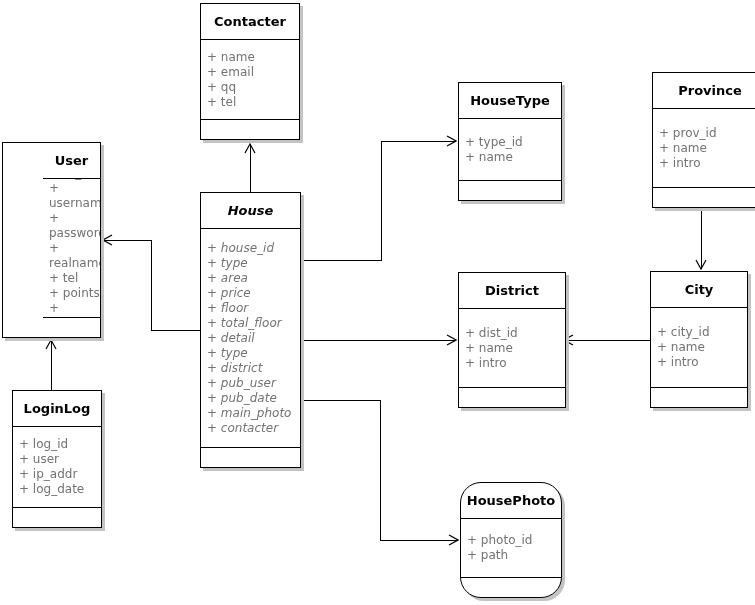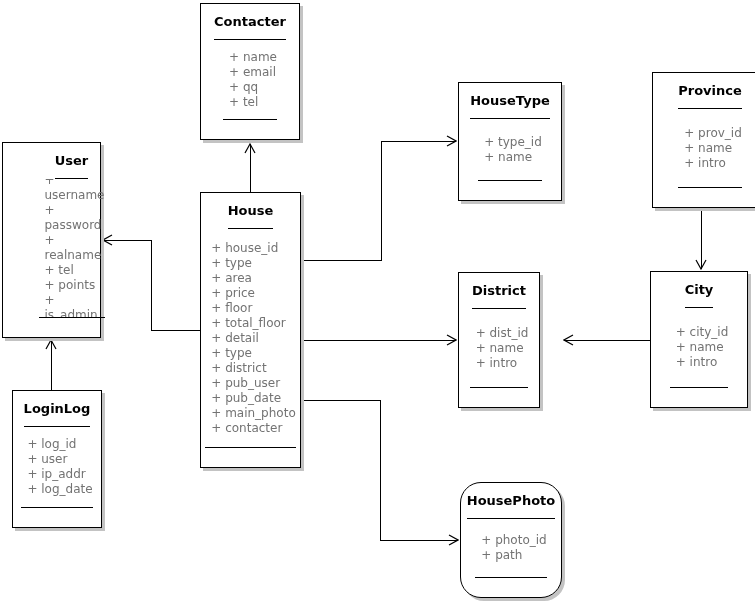--- a/index.html
+++ b/index.html
@@ -19,21 +19,20 @@
   }
   .uml-box {
     position: absolute;
     z-index: 2;
     background: #ffffff;
     border: 1px solid #000000;
     box-shadow: 3px 3px 0 #c3c3c3;
     box-sizing: border-box;
     display: flex;
     flex-direction: column;
-    align-items: center;
   }
   .uml-title {
     height: 35px;
     border-bottom: 1px solid #000000;
     display: flex;
     align-items: center;
     justify-content: center;
     font-size: 13px;
     font-weight: bold;
     color: #000000;
@@ -50,24 +49,24 @@
     line-height: 15px;
     color: #737373;
     overflow: hidden;
   }
   .uml-empty {
     flex: 0 0 19px;
   }
   
   #box-contacter  { left: 200px; top: 3px;   width: 100px; height: 137px; }
   #box-user       { left: 2px;   top: 142px; width: 99px;  height: 196px; padding-left: 40px; }
-  #box-house      { left: 200px; top: 192px; width: 101px; height: 276px; }
+  #box-house      { left: 200px; top: 192px; width: 101px; height: 276px; font-style: italic; }
   #box-housetype  { left: 458px; top: 82px;  width: 104px; height: 119px; }
   #box-province   { left: 652px; top: 72px;  width: 116px;  height: 136px; }
-  #box-district   { left: 458px; top: 272px; width: 82px; height: 136px; }
+  #box-district   { left: 458px; top: 272px; width: 108px; height: 136px; }
   #box-city       { left: 650px; top: 271px; width: 98px;  height: 137px; }
   #box-loginlog   { left: 12px;   top: 390px; width: 90px;  height: 138px; }
   #box-housephoto { left: 460px; top: 482px; width: 102px; height: 116px; border-radius: 21px; }
   polyline.wire {
     fill: none;
     stroke: #000000;
     stroke-width: 1;
     shape-rendering: crispEdges;
   }
 </style>

